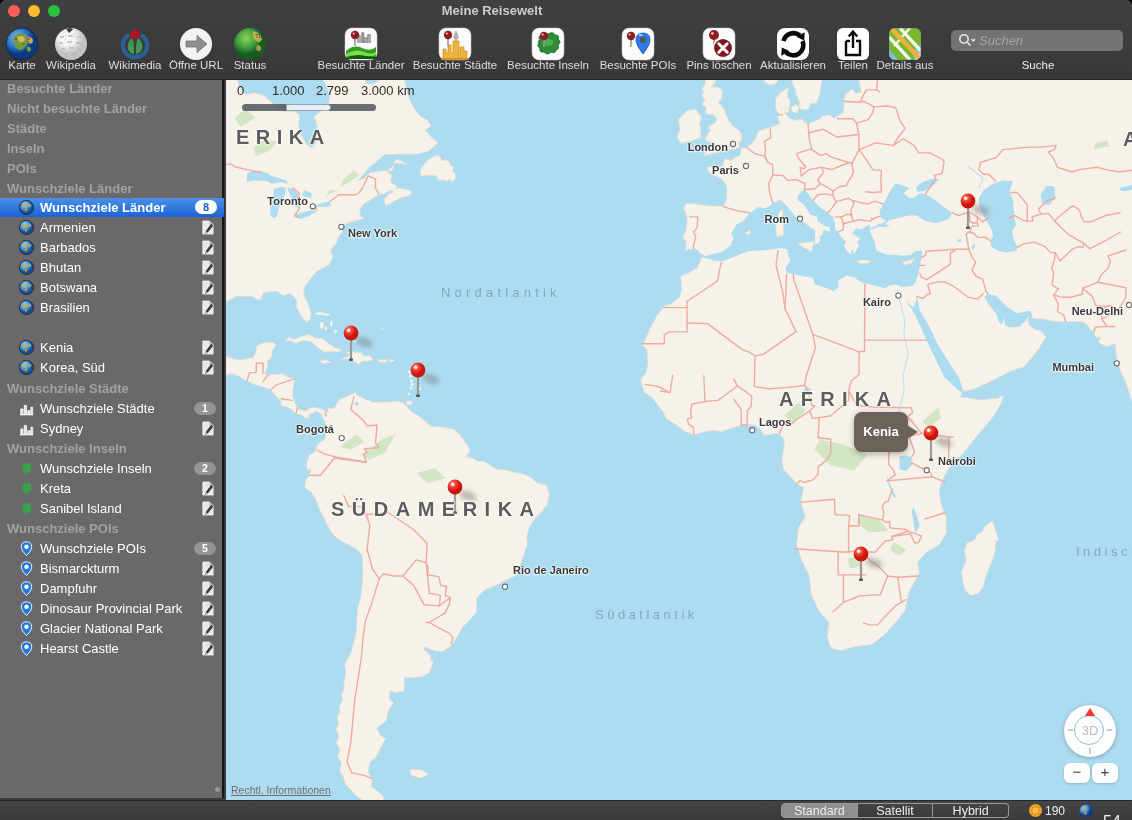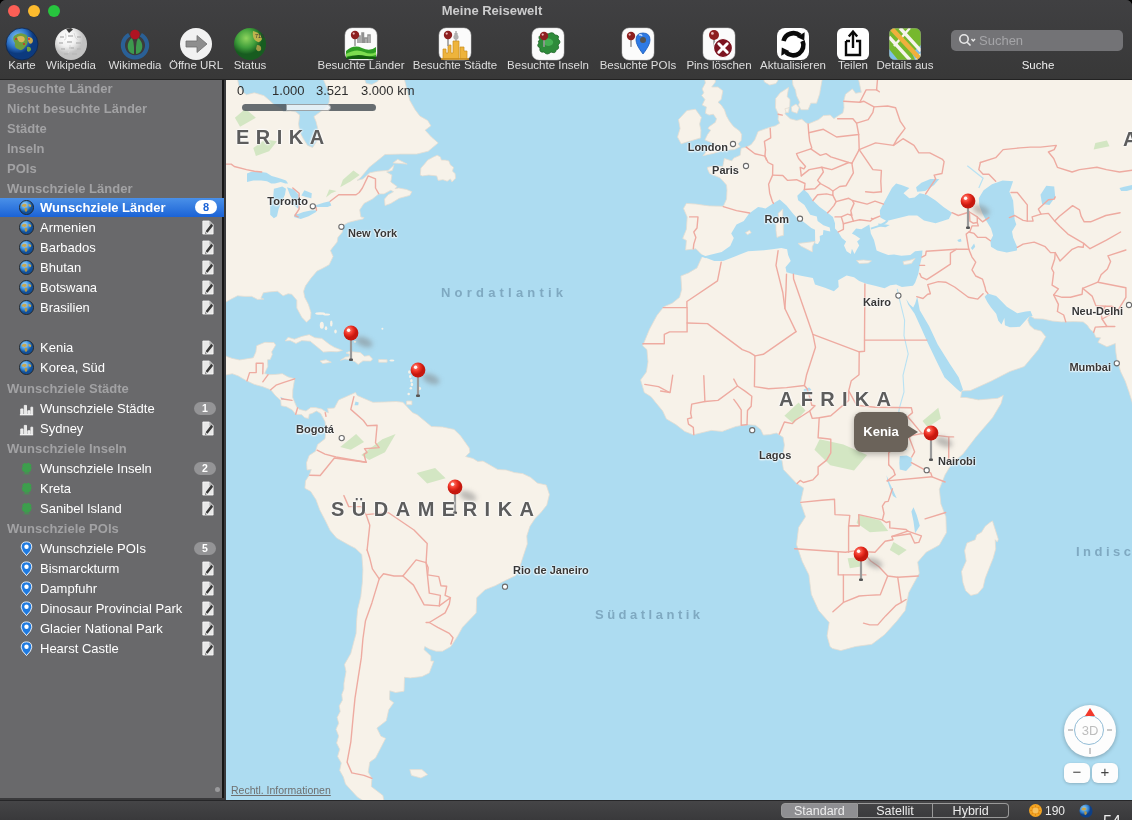--- a/index.html
+++ b/index.html
@@ -8,38 +8,38 @@
   border-radius:6px 6px 0 0; overflow:hidden; background:#3a3a3c; }
 #chrome { position:absolute; left:0; top:0; width:1132px; height:80px;
   background:linear-gradient(#404042,#383838); border-bottom:1px solid #222; }
 .tl { position:absolute; top:5px; width:12px; height:12px; border-radius:6px; }
 #title { position:absolute; top:3px; left:0; width:984px; text-align:center;
   color:#cccccd; font-size:13px; font-weight:bold; }
 .tblabel { position:absolute; top:59px; text-align:center; color:#dedede; font-size:11.5px; }
 #searchfield { position:absolute; left:951px; top:30px; width:172px; height:21px;
   background:#737376; border-radius:5px; color:#a5a5a8; font-size:13px; line-height:21px; }
 #searchfield .mag { position:absolute; left:7px; top:3px; }
-#searchfield .ph { position:absolute; left:28px; }
+#searchfield .ph { position:absolute; left:28px;font-style:italic; }
 #sidebar { position:absolute; left:0; top:80px; width:224px; height:718px;
   background:#69696b; border-right:2px solid #161616; }
 .sheader { position:absolute; left:7px; height:19px; line-height:19px;
   color:#a2a2a4; font-size:13px; font-weight:bold; white-space:nowrap; }
 .srow { position:absolute; left:0; width:224px; height:19px; line-height:19px;
   color:#fff; font-size:13px; padding-left:19px; display:flex; align-items:center;
   white-space:nowrap; }
 .srow.sel { background:linear-gradient(#4a90e8,#1b63d6); font-weight:bold; }
 .badge { position:absolute; right:8px; top:3px; min-width:22px; height:13px;
   border-radius:7px; background:#949496; color:#fff; font-size:10.5px; font-weight:bold;
   line-height:13px; text-align:center; padding:0 4px; }
 .selbadge { background:#fff; color:#1b63d6; right:7px; top:2.5px; height:14px; line-height:14px; font-size:11px; }
 #maparea { position:absolute; left:226px; top:80px; width:906px; height:720px; overflow:hidden;
   background:#addcf1; }
 .biglabel { position:absolute; color:#5d5d5d; font-weight:bold; white-space:nowrap;
   text-shadow:0 0 2px #fff, 0 0 2px #fff, 0 0 3px #fff; }
-.oceanlabel { position:absolute; color:#7fa9c1; font-weight:bold; white-space:nowrap; }
+.oceanlabel { position:absolute; color:#7fa9c1; font-weight:normal; white-space:nowrap; }
 .city { position:absolute; color:#373737; font-size:11px; font-weight:bold; white-space:nowrap;
   text-shadow:0 0 2px #fff, 0 0 2px #fff, 0 1px 2px #fff; }
 #scaletext { position:absolute; left:10px; top:3px; color:#2e2e2e; font-size:13px; }
 #scaletext span { position:absolute; white-space:nowrap; }
 #scalebar { position:absolute; left:16px; top:24px; width:134px; height:7px;
   background:#4e565c; border-radius:3.5px; opacity:0.85; }
 #scalebar .seg { position:absolute; left:44px; top:0; width:45px; height:7px; background:#edf3f6; }
 #attrib { position:absolute; left:5px; top:704px; color:#6f6f6f; font-size:10.5px;
   text-decoration:underline; }
 #bottombar { position:absolute; left:0; top:800px; width:1132px; height:20px;
@@ -346,29 +346,29 @@
     <div class="biglabel" style="left:897px;top:48px;font-size:20px;letter-spacing:7.3px">ASIEN</div>
     <div class="oceanlabel" style="left:369px;top:527px;font-size:13px;letter-spacing:3.5px">Südatlantik</div>
     <div class="oceanlabel" style="left:850px;top:464px;font-size:13px;letter-spacing:3.5px">Indisch</div>
     <div class="city" style="right:824px;top:115px">Toronto</div>
       <div class="city" style="left:122px;top:147px">New York</div>
       <div class="city" style="right:404px;top:61px">London</div>
       <div class="city" style="right:393px;top:84px">Paris</div>
       <div class="city" style="right:343px;top:133px">Rom</div>
       <div class="city" style="right:241px;top:216px">Kairo</div>
       <div class="city" style="right:798px;top:343px">Bogotá</div>
-      <div class="city" style="left:533px;top:369px">Lagos</div>
+      <div class="city" style="left:533px;top:336px">Lagos</div>
       <div class="city" style="left:712px;top:375px">Nairobi</div>
       <div class="city" style="left:287px;top:484px">Rio de Janeiro</div>
-      <div class="city" style="right:21px;top:281px">Mumbai</div>
+      <div class="city" style="right:38px;top:281px">Mumbai</div>
       <div class="city" style="right:9px;top:225px">Neu-Delhi</div>
     <div id="scaletext">
         <span style="left:1px">0</span>
         <span style="left:36px">1.000</span>
-        <span style="left:80px">3.521</span>
+        <span style="left:80px">2.799</span>
         <span style="left:125px">3.000 km</span>
       </div>
     <div id="scalebar">
         <div class="seg"></div>
       </div>
     <div id="tooltip">Kenia</div>
     <div id="compass">
         <div class="ring"></div>
         <div class="td">3D</div>
         <div class="n"></div>

